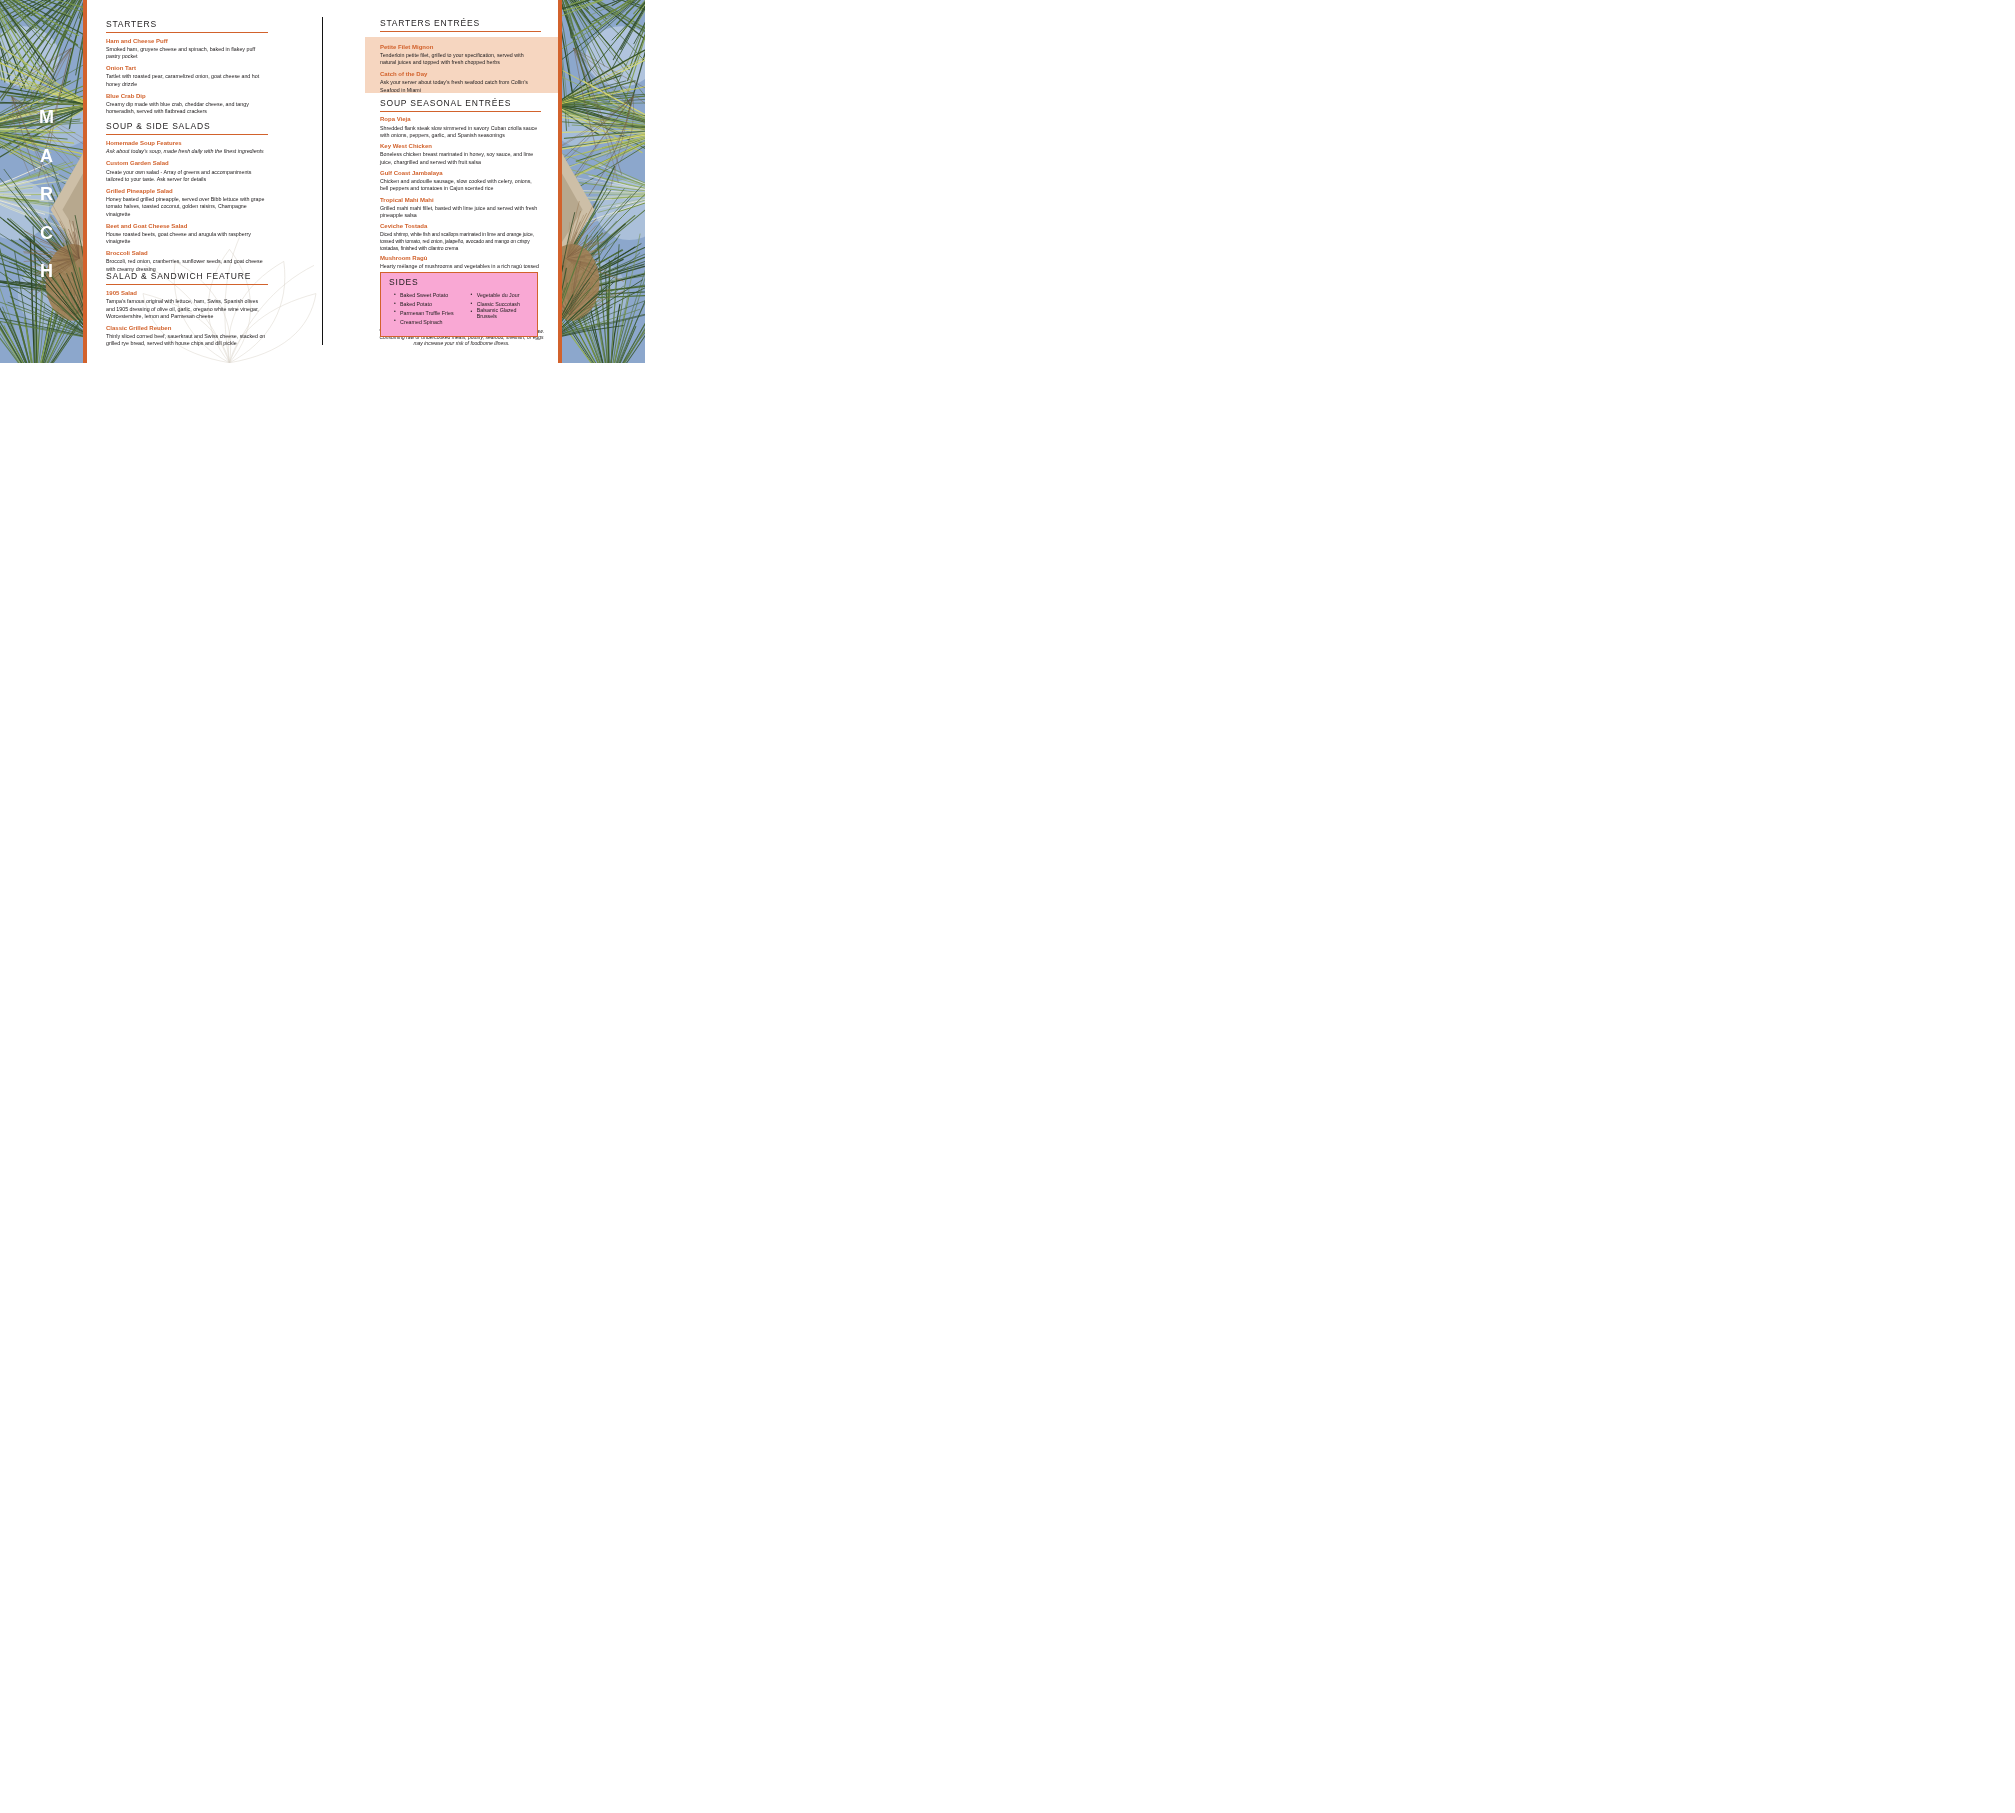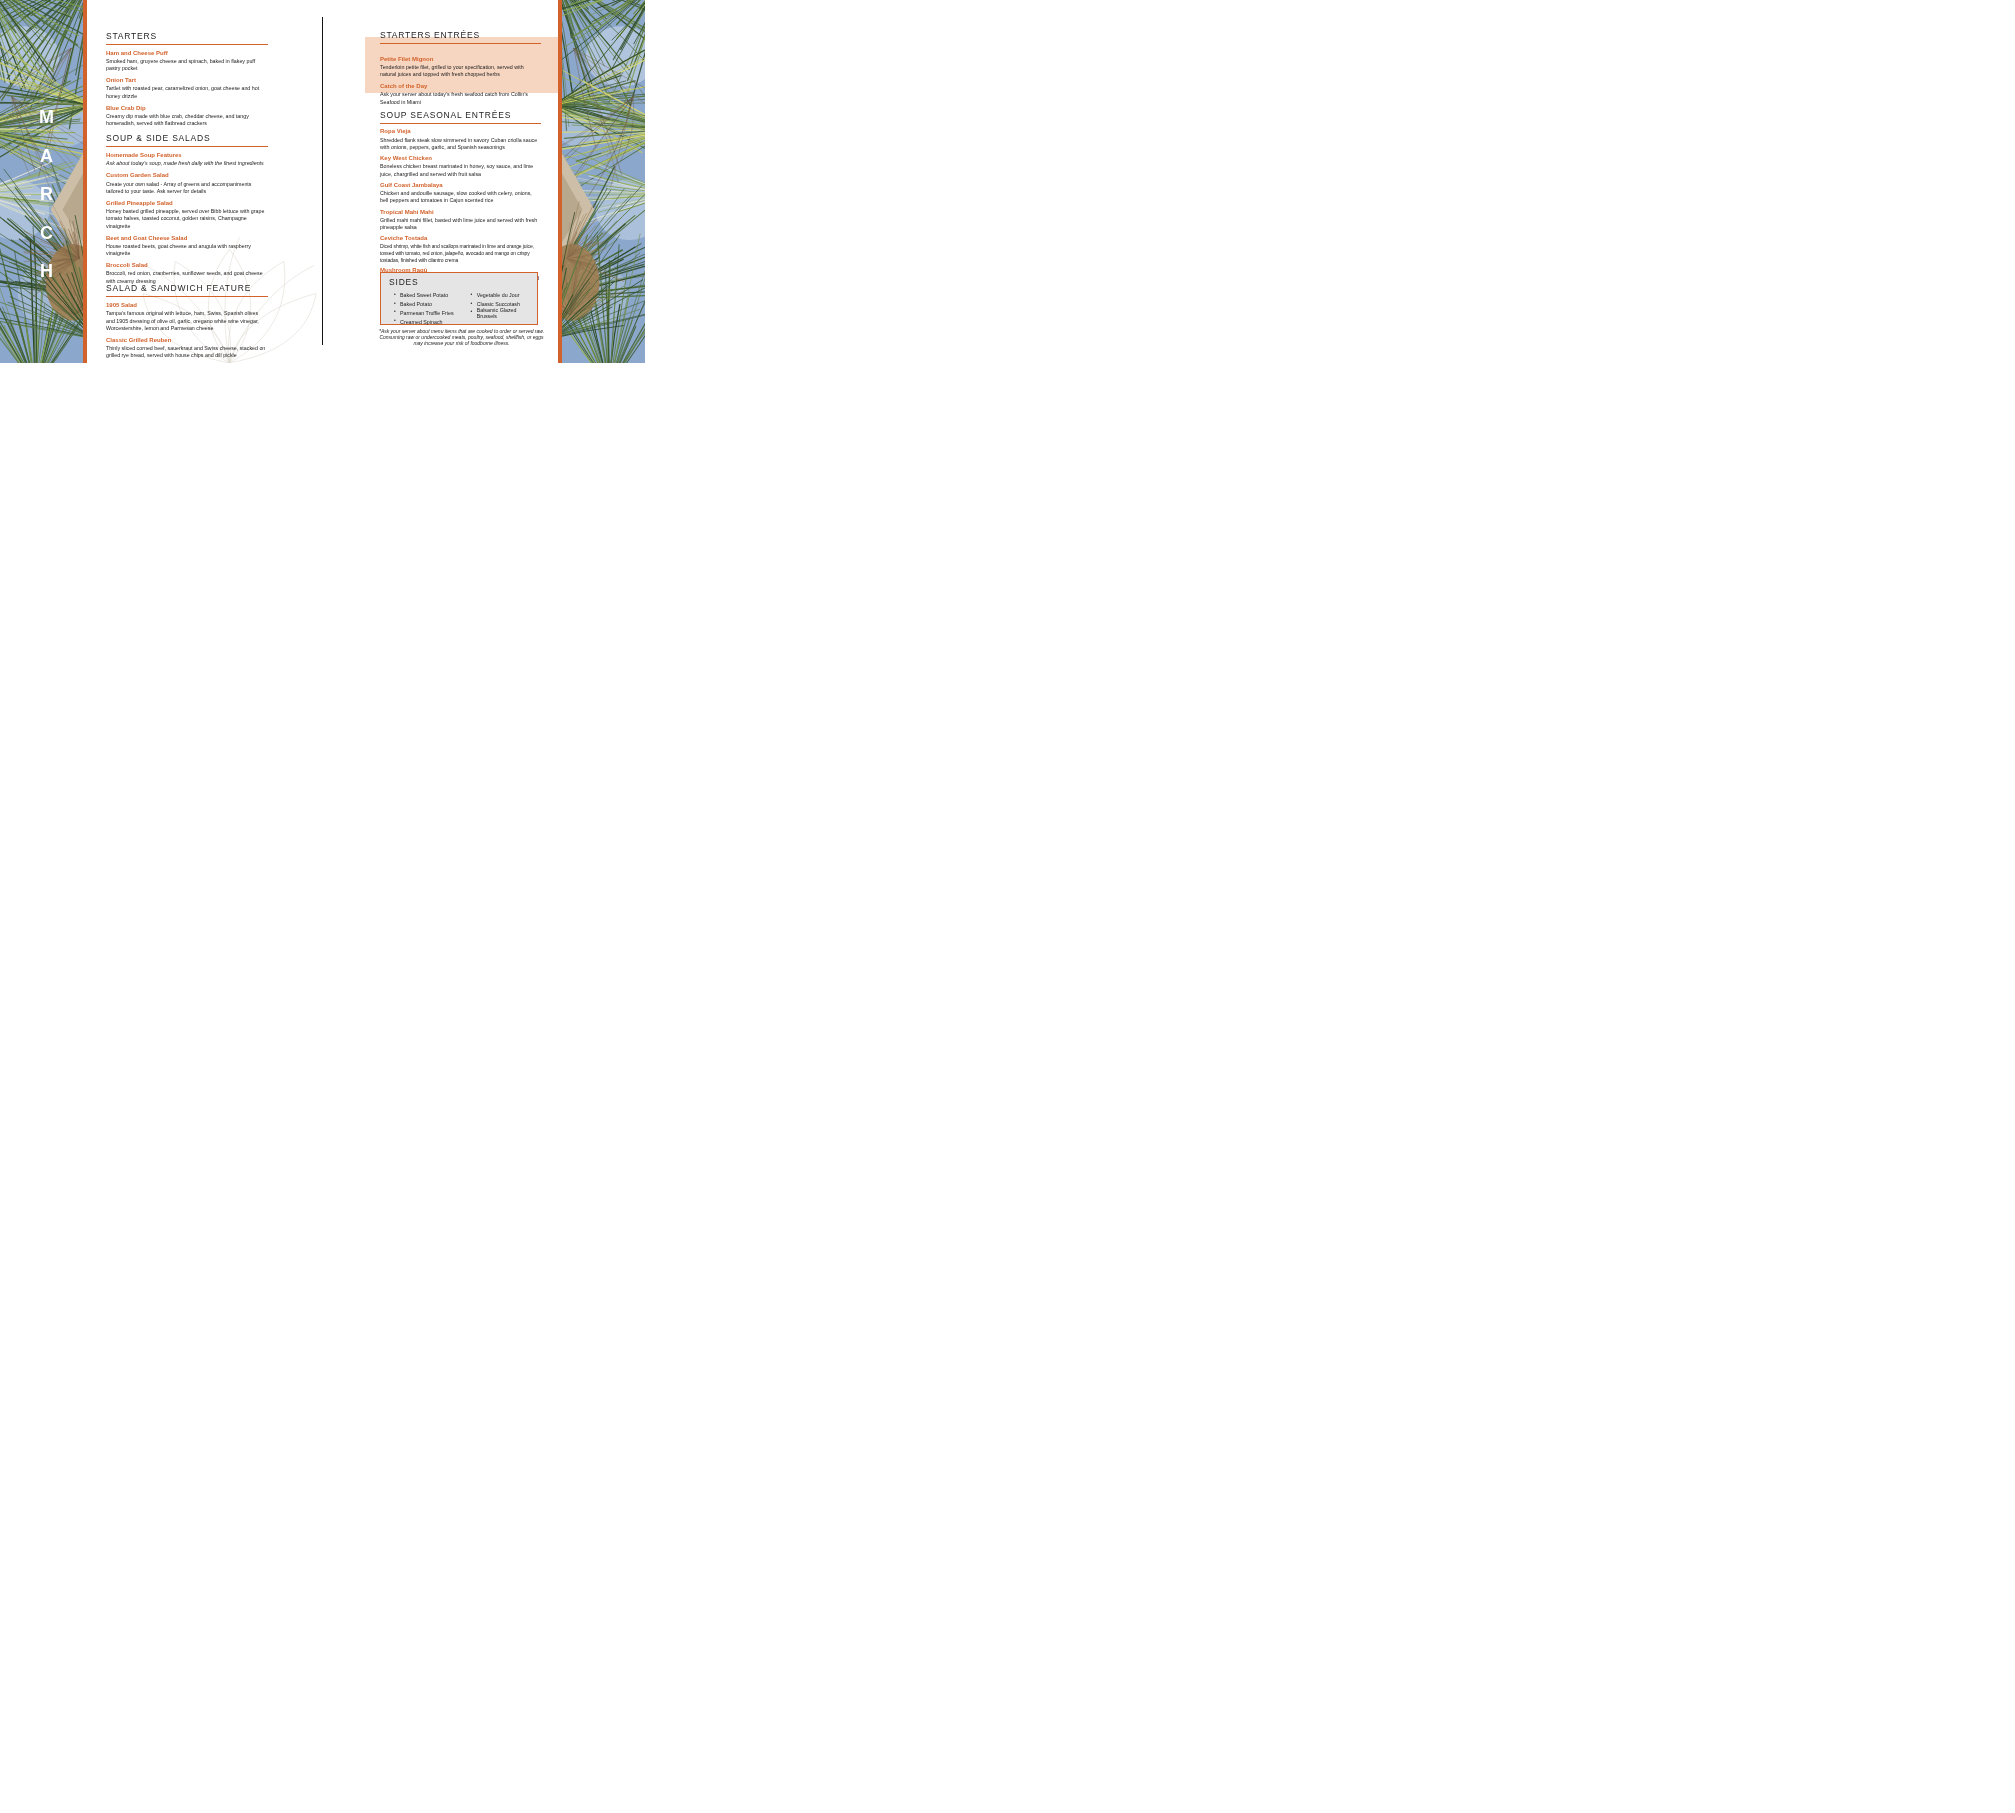--- a/index.html
+++ b/index.html
@@ -17,39 +17,39 @@
   .stripe-right{left:558px;}
   .march{
     position:absolute;left:4px;top:108px;width:85px;
     display:flex;flex-direction:column;align-items:center;gap:20.6px;
     color:#ffffff;font-size:18px;line-height:18px;font-weight:600;z-index:2;
   }
   .watermark{position:absolute;left:141px;top:237px;width:177px;height:126px;z-index:0;}
   .divider{position:absolute;left:322px;top:17.3px;width:1.2px;height:328px;background:#131313;z-index:1;}
   .signature-box{position:absolute;left:365px;top:37px;width:193px;height:56px;background:var(--highlight);z-index:1;}
 
-  .col{position:absolute;top:12px;z-index:2;}
+  .col{position:absolute;top:0;z-index:2;}
   .col-left{left:106px;width:162px;height:363px;}
   .col-right{left:380px;width:161px;height:363px;}
   section.sec{position:absolute;left:0;width:100%;}
   h2.heading{
     margin:0;font-size:8.5px;font-weight:500;letter-spacing:0.8px;color:var(--heading);
     white-space:nowrap;line-height:10.5px;
   }
   .rule{height:1.2px;background:var(--accent);margin-top:2.8px;}
   .item{margin-top:4.8px;}
   .item h3{margin:0 0 1.2px 0;font-size:6px;line-height:6.9px;font-weight:700;color:var(--accent);}
   .item p{margin:0;font-size:5.3px;line-height:7.3px;color:var(--body);}
   .item p.italic{font-style:italic;}
   .item p.tight{font-size:5px;line-height:6.6px;letter-spacing:-0.1px;}
   .sec-seasonal .item{margin-top:4px;}
 
   .sides-box{
-    position:absolute;left:380px;top:272px;width:158px;height:53px;
-    background:#e5e5e5;border:0.8px solid var(--accent);box-sizing:border-box;z-index:3;
+    position:absolute;left:380px;top:272px;width:158px;height:65px;
+    background:#f9a8d4;border:0.8px solid var(--accent);box-sizing:border-box;z-index:3;
   }
   .sides-box h2{margin:4px 0 0 8px;}
   .sides-cols{display:flex;margin:3.6px 0 0 13px;}
   .sides-col{list-style:none;margin:0;padding:0;}
   .sides-col.c1{width:78px;}
   .sides-col li{display:flex;align-items:center;height:8.7px;font-size:5.3px;color:var(--body);}
   .bullet{color:var(--body);margin-right:4.4px;font-size:4.8px;line-height:4.8px;}
   .disclaimer{
     position:absolute;left:365px;top:328px;width:193px;z-index:2;
     text-align:center;font-style:italic;font-size:5px;line-height:6.2px;color:var(--body);

